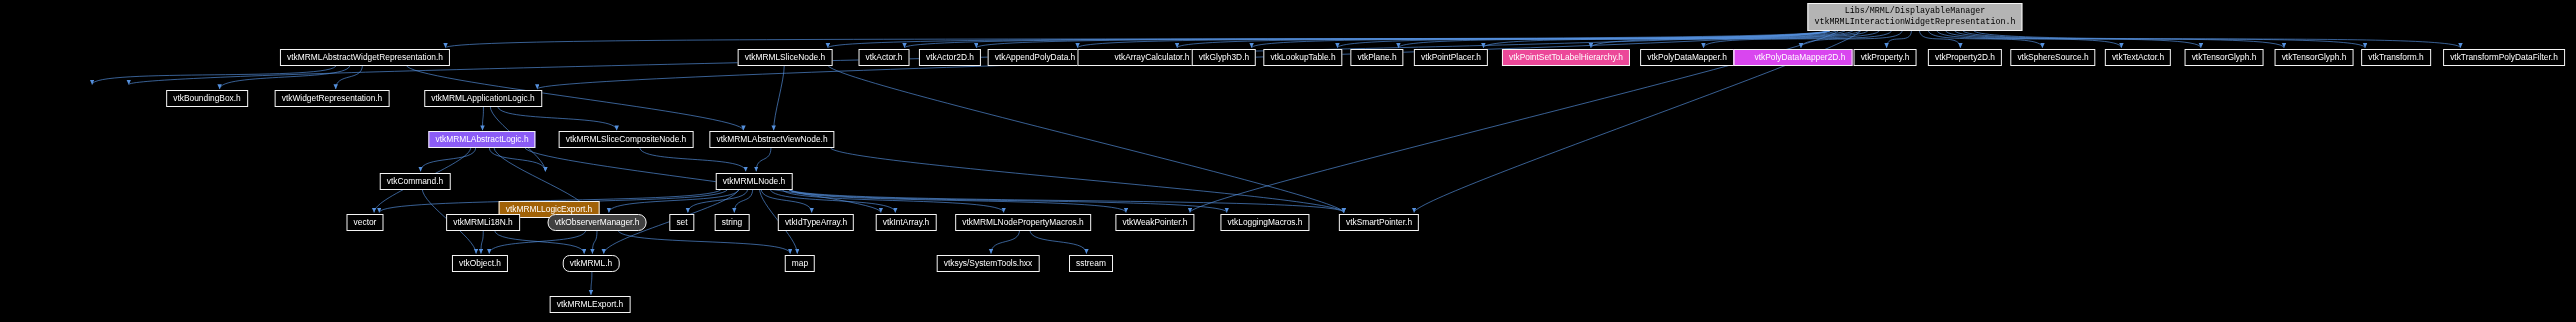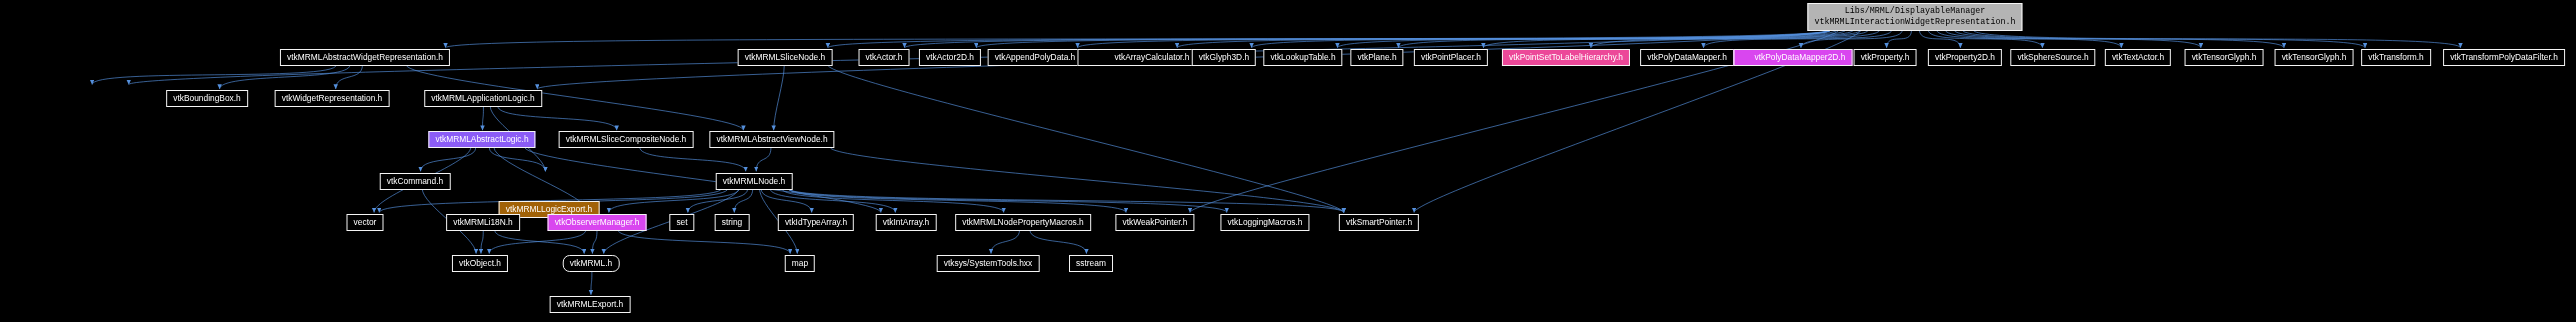--- a/index.html
+++ b/index.html
@@ -130,21 +130,21 @@
       <div class="node" style="left: 332px; top: 90px; background: rgb(0, 0, 0); color: rgb(255, 255, 255); border-color: rgb(245, 245, 245);">vtkWidgetRepresentation.h</div>
       <div class="node" style="left: 483px; top: 90px; background: rgb(0, 0, 0); color: rgb(255, 255, 255); border-color: rgb(245, 245, 245);">vtkMRMLApplicationLogic.h</div>
       <div class="node" style="left: 482px; top: 131px; background: #8b5cf6; color: rgb(255, 255, 255); border-color: rgb(245, 245, 245);">vtkMRMLAbstractLogic.h</div>
       <div class="node" style="left: 626px; top: 131px; background: rgb(0, 0, 0); color: rgb(255, 255, 255); border-color: rgb(245, 245, 245);">vtkMRMLSliceCompositeNode.h</div>
       <div class="node" style="left: 772px; top: 131px; background: rgb(0, 0, 0); color: rgb(255, 255, 255); border-color: rgb(245, 245, 245);">vtkMRMLAbstractViewNode.h</div>
       <div class="node" style="left: 415px; top: 173px; background: rgb(0, 0, 0); color: rgb(255, 255, 255); border-color: rgb(245, 245, 245);">vtkCommand.h</div>
       <div class="node" style="left: 549px; top: 173px; background: #a16207; color: rgb(255, 255, 255); border-color: rgb(245, 245, 245); margin-top: 28px;">vtkMRMLLogicExport.h</div>
       <div class="node" style="left: 754px; top: 173px; background: rgb(0, 0, 0); color: rgb(255, 255, 255); border-color: rgb(245, 245, 245);">vtkMRMLNode.h</div>
       <div class="node" style="left: 365px; top: 214px; background: rgb(0, 0, 0); color: rgb(255, 255, 255); border-color: rgb(245, 245, 245);">vector</div>
       <div class="node" style="left: 483px; top: 214px; background: rgb(0, 0, 0); color: rgb(255, 255, 255); border-color: rgb(245, 245, 245);">vtkMRMLi18N.h</div>
-      <div class="node" style="left: 597px; top: 214px; background: #d946ef; color: rgb(255, 255, 255); border-color: rgb(245, 245, 245);">vtkObserverManager.h</div>
+      <div class="node" style="left: 597px; top: 214px; background: #404040; color: rgb(255, 255, 255); border-color: rgb(245, 245, 245); border-radius: 8px;">vtkObserverManager.h</div>
       <div class="node" style="left: 682px; top: 214px; background: rgb(0, 0, 0); color: rgb(255, 255, 255); border-color: rgb(245, 245, 245);">set</div>
       <div class="node" style="left: 732px; top: 214px; background: rgb(0, 0, 0); color: rgb(255, 255, 255); border-color: rgb(245, 245, 245);">string</div>
       <div class="node" style="left: 816px; top: 214px; background: rgb(0, 0, 0); color: rgb(255, 255, 255); border-color: rgb(245, 245, 245);">vtkIdTypeArray.h</div>
       <div class="node" style="left: 906px; top: 214px; background: rgb(0, 0, 0); color: rgb(255, 255, 255); border-color: rgb(245, 245, 245);">vtkIntArray.h</div>
       <div class="node" style="left: 1023px; top: 214px; background: rgb(0, 0, 0); color: rgb(255, 255, 255); border-color: rgb(245, 245, 245);">vtkMRMLNodePropertyMacros.h</div>
       <div class="node" style="left: 1155px; top: 214px; background: rgb(0, 0, 0); color: rgb(255, 255, 255); border-color: rgb(245, 245, 245);">vtkWeakPointer.h</div>
       <div class="node" style="left: 1265px; top: 214px; background: rgb(0, 0, 0); color: rgb(255, 255, 255); border-color: rgb(245, 245, 245);">vtkLoggingMacros.h</div>
       <div class="node" style="left: 1379px; top: 214px; background: rgb(0, 0, 0); color: rgb(255, 255, 255); border-color: rgb(245, 245, 245);">vtkSmartPointer.h</div>
       <div class="node" style="left: 480px; top: 255px; background: rgb(0, 0, 0); color: rgb(255, 255, 255); border-color: rgb(245, 245, 245);">vtkObject.h</div>
       <div class="node" style="left: 591px; top: 255px; background: rgb(0, 0, 0); color: rgb(255, 255, 255); border-color: rgb(245, 245, 245); border-radius: 7px;">vtkMRML.h</div>

